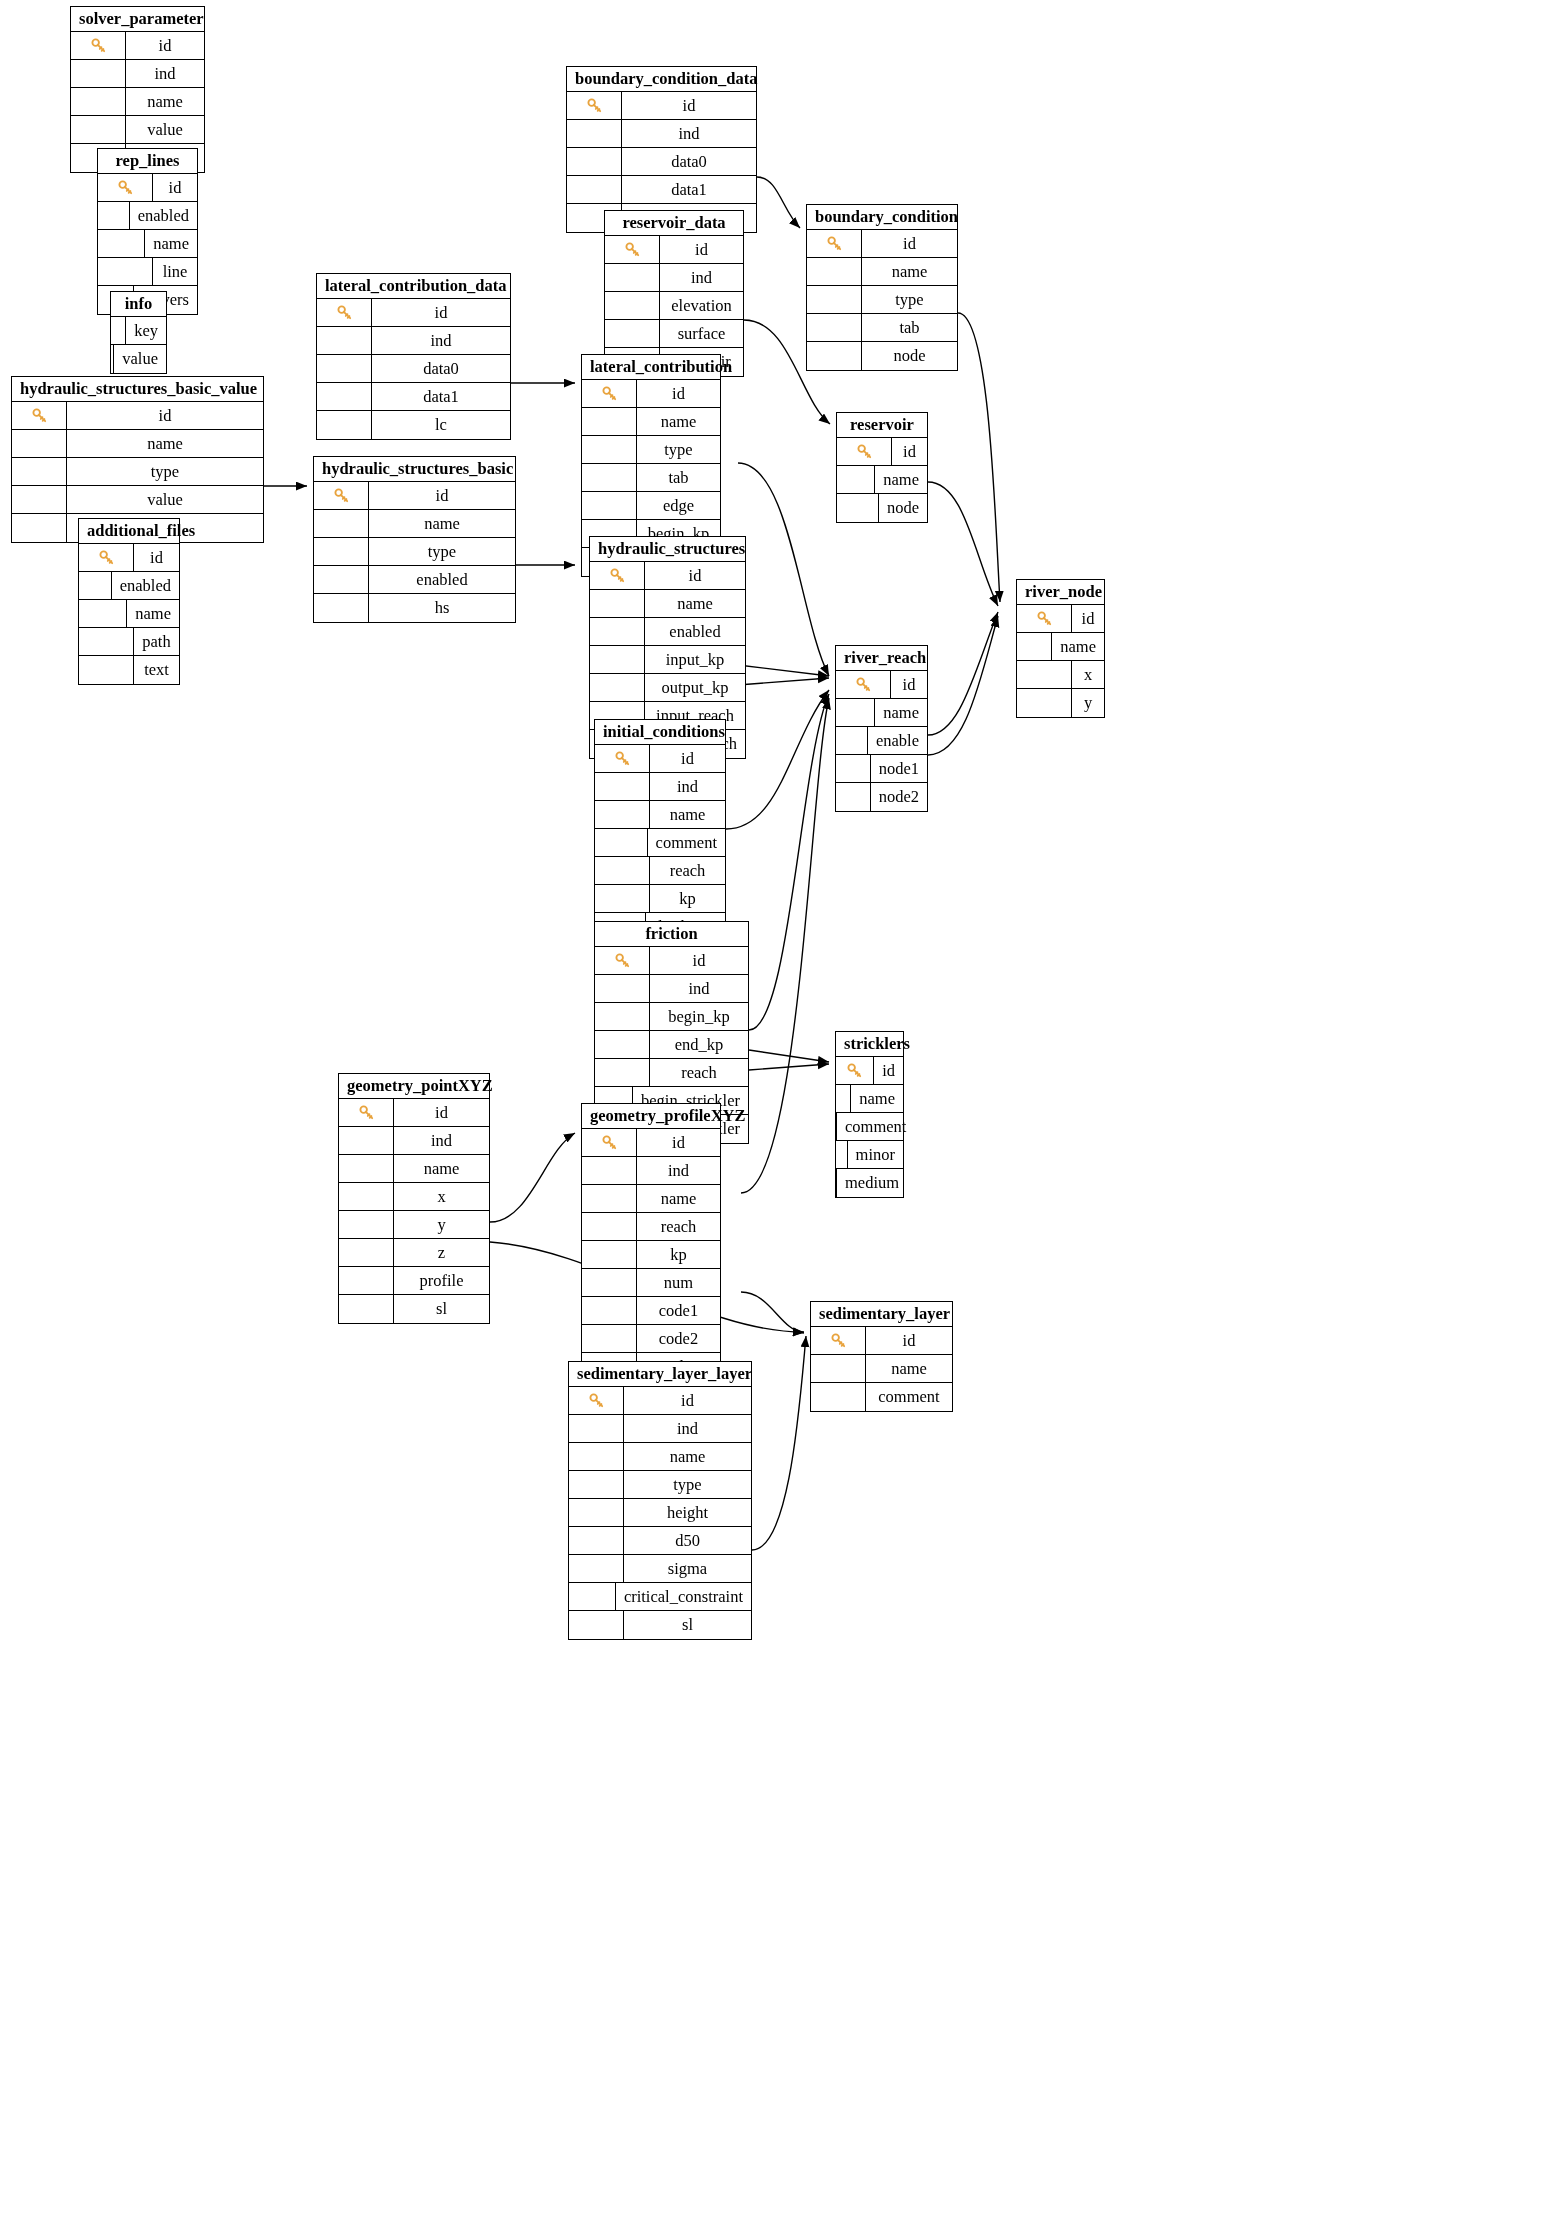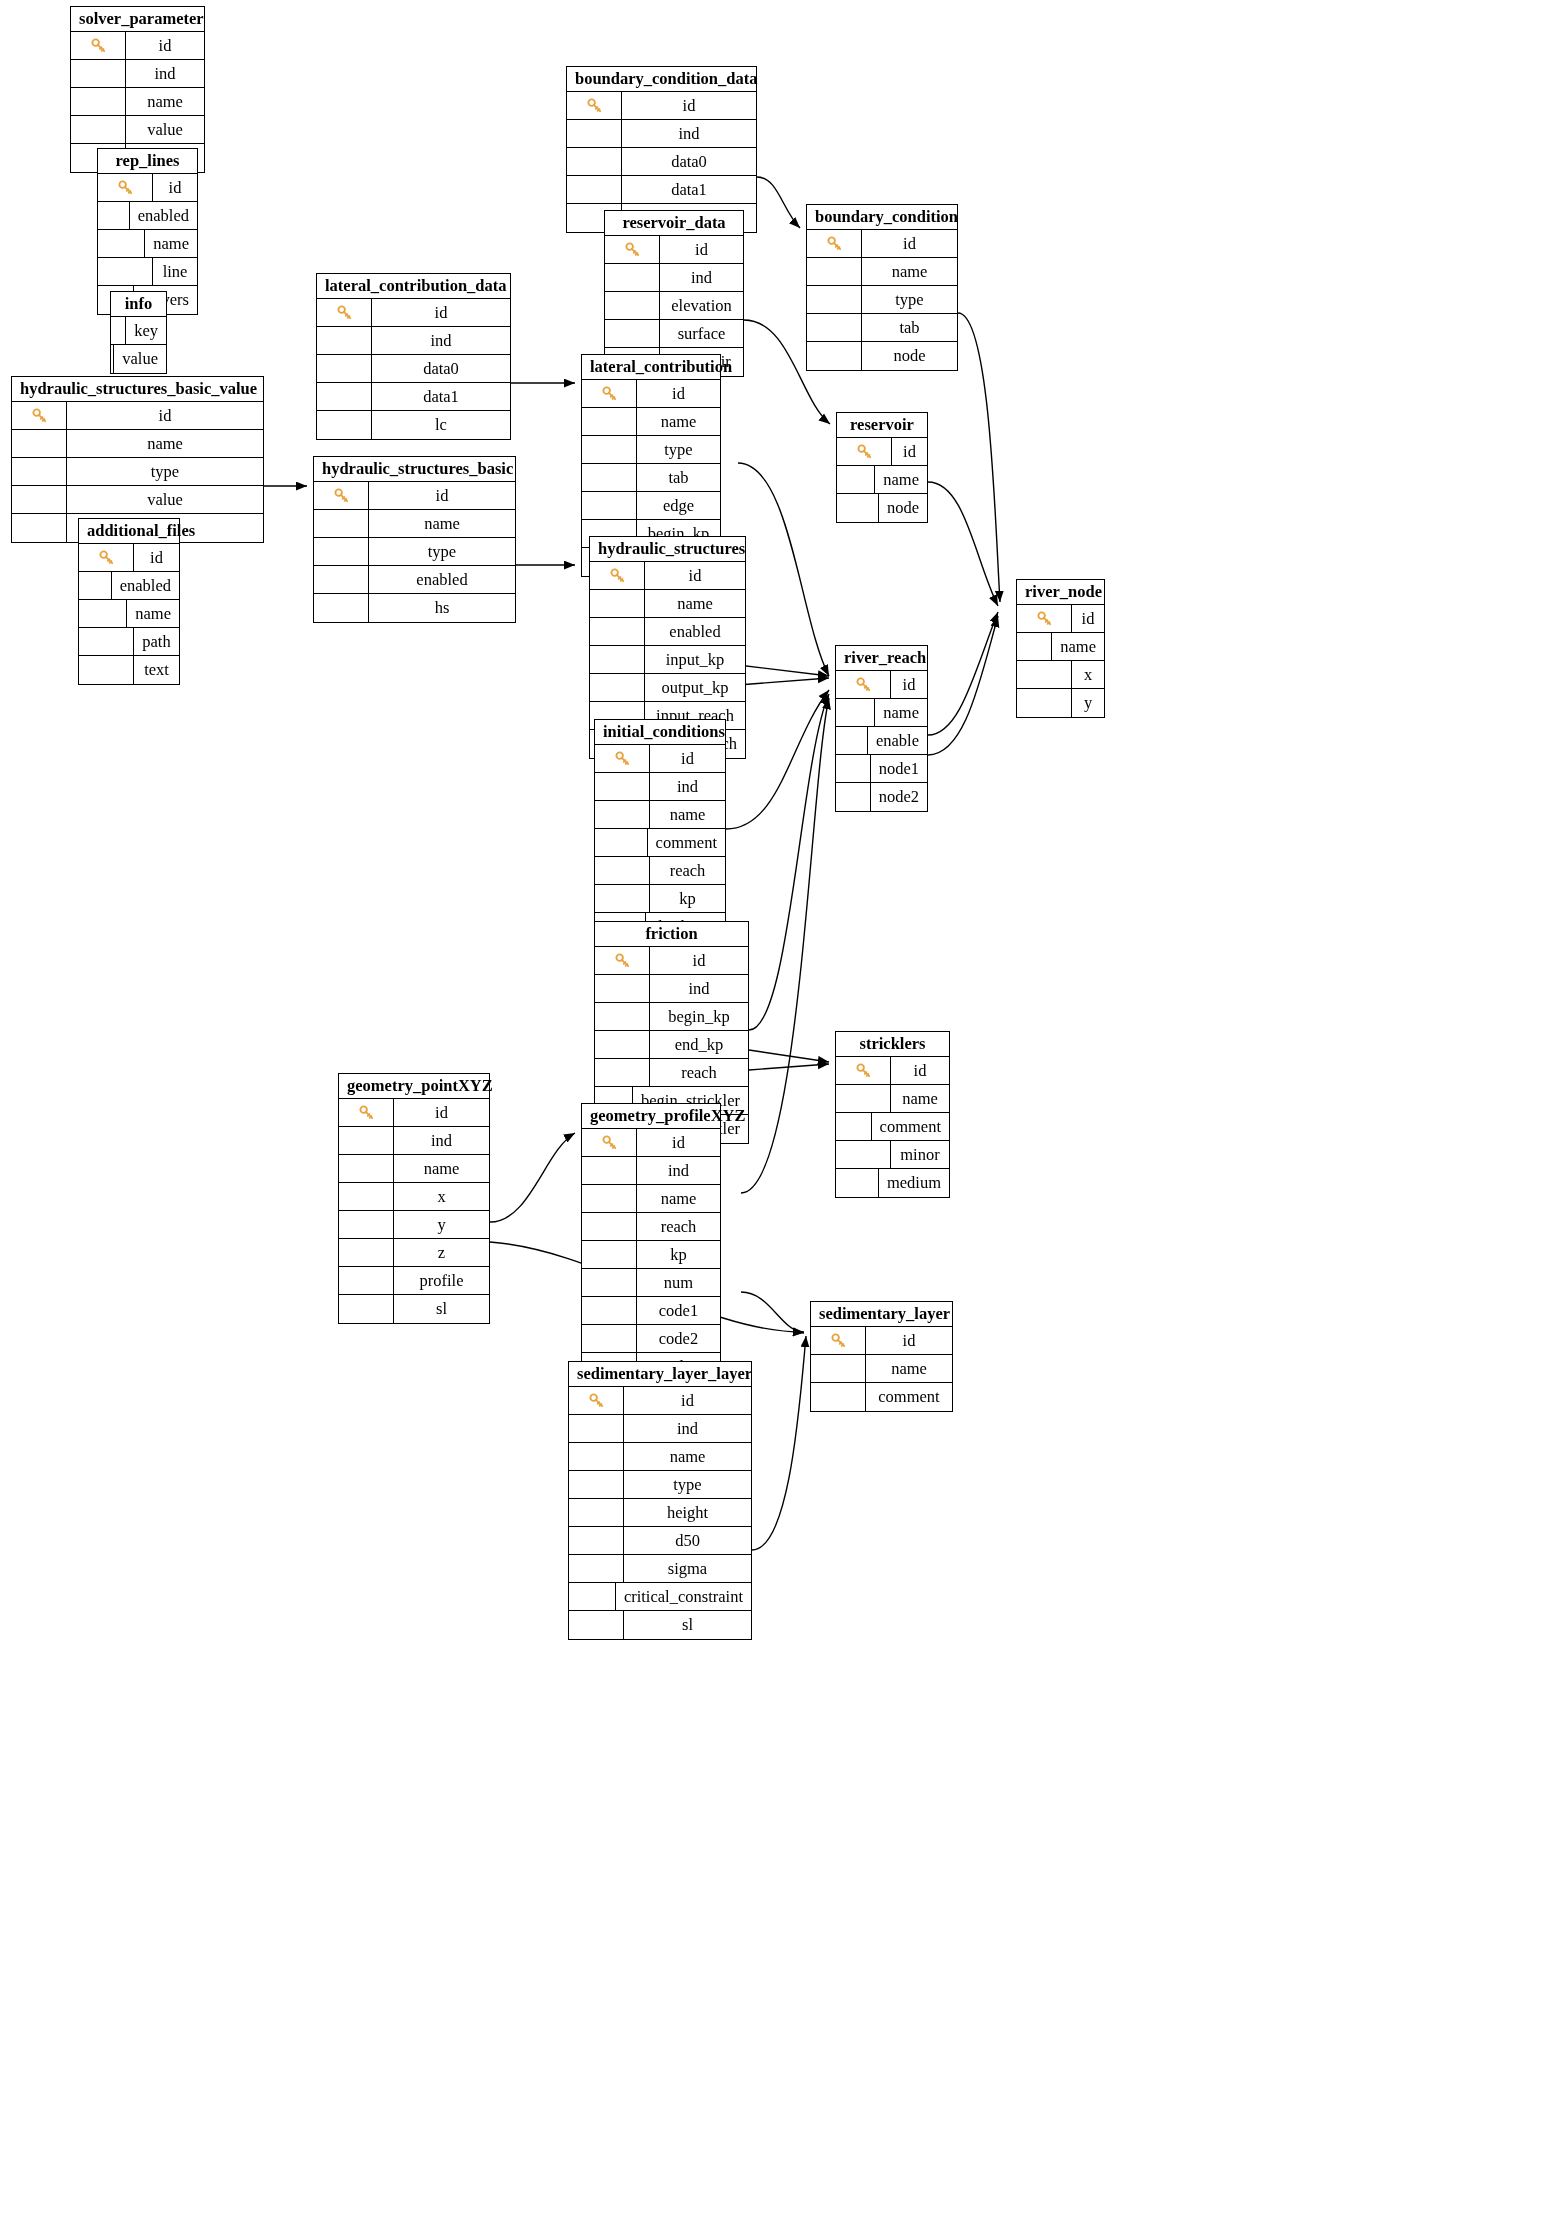--- a/index.html
+++ b/index.html
@@ -687,21 +687,21 @@
       </div>
       <div class="row">
         <div class="cell-key"></div>
         <div class="cell-name">node1</div>
       </div>
       <div class="row">
         <div class="cell-key"></div>
         <div class="cell-name">node2</div>
       </div>
     </div>
-    <div class="table-box" style="left: 835px; top: 1031px; width: 115px;">
+    <div class="table-box" style="left: 835px; top: 1031px; width: 69px;">
       <div class="tbl-title">stricklers</div>
       <div class="row">
         <div class="cell-key">
           <svg class="keyicon" viewBox="0 0 24 24">
             <circle cx="8" cy="8" r="4.6" fill="none" stroke="#E8A33D" stroke-width="2.6"></circle>
             <path d="M11 11 L20 20" stroke="#E8A33D" stroke-width="2.6" stroke-linecap="round"></path>
             <path d="M16.5 19.5 L19 17" stroke="#E8A33D" stroke-width="2.6" stroke-linecap="round"></path>
             <path d="M13.8 16.8 L16.2 14.4" stroke="#E8A33D" stroke-width="2.6" stroke-linecap="round"></path>
           </svg>
         </div>

